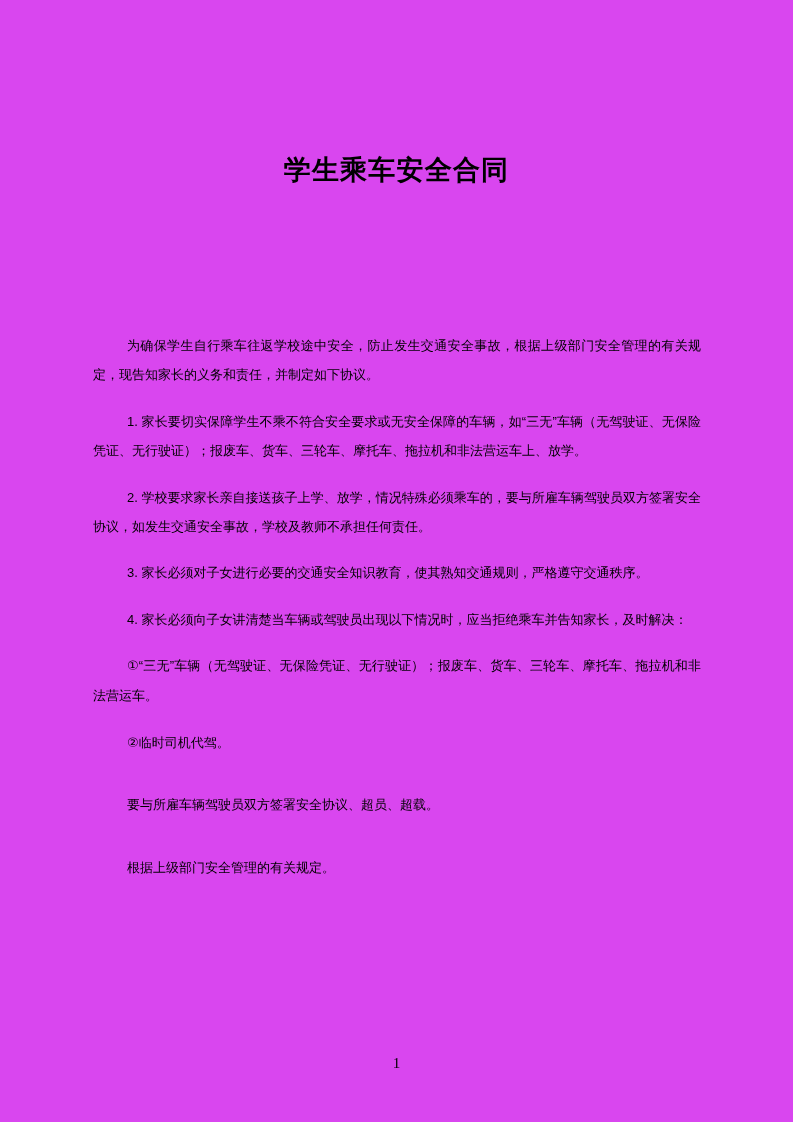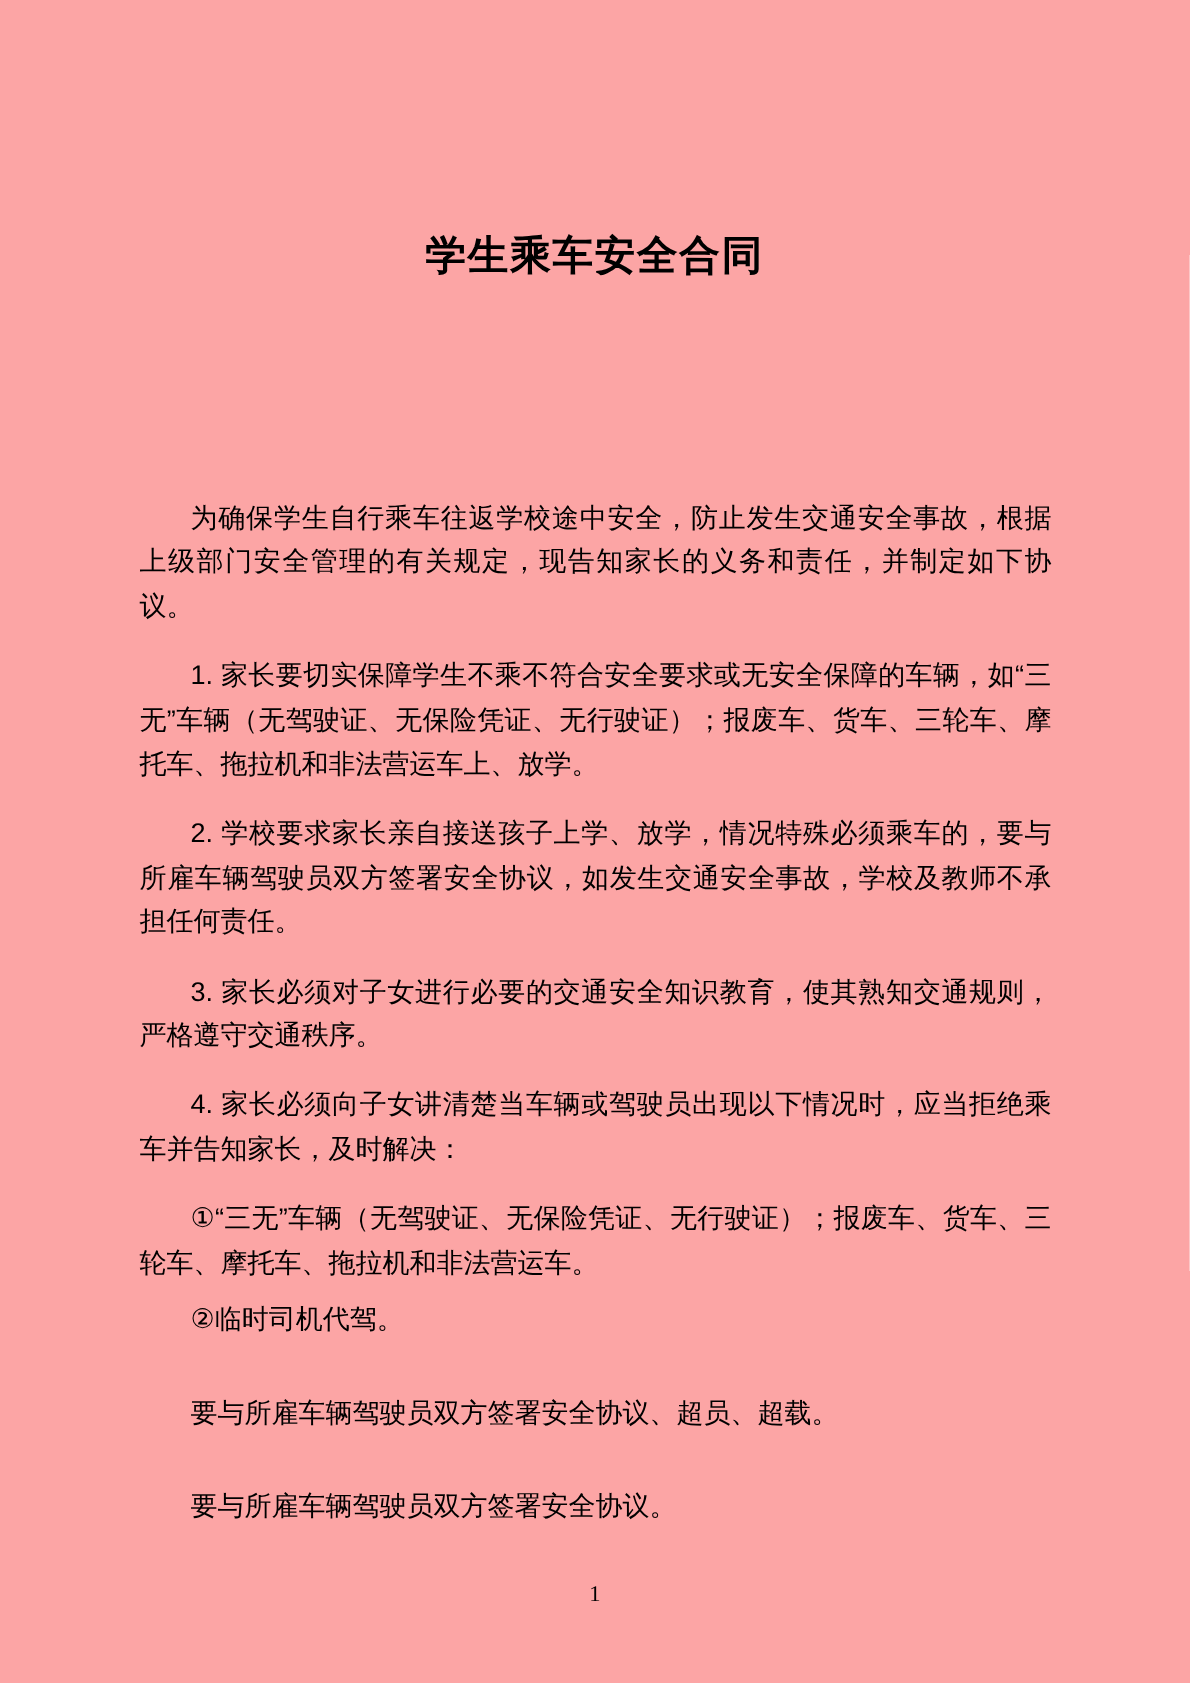--- a/index.html
+++ b/index.html
@@ -16,21 +16,21 @@
     font-family: "Liberation Serif", "DejaVu Serif", serif;
     color: #000000;
     -webkit-font-smoothing: antialiased;
   }
 
   .page {
     position: absolute;
     inset: 0;
     width: 793px;
     height: 1122px;
-    background: #fca5a5;
+    background: #d946ef;
   }
 
   
   .doc-title {
     position: absolute;
     top: 134px;
     left: 0;
     width: 793px;
     text-align: center;
     font-family: "Liberation Sans", "DejaVu Sans", sans-serif;
@@ -45,41 +45,41 @@
   
   .body-col {
     position: absolute;
     top: 331px;
     left: 93px;
     width: 608px;
   }
 
   .para {
     font-family: "Liberation Sans", "DejaVu Sans", sans-serif;
-    font-size: 18px;
+    font-size: 13px;
     line-height: 29.4px;
     text-align: justify;
     text-justify: inter-ideograph;
     text-indent: 34px;
     margin: 0 0 17px 0;
     color: #000000;
     word-break: break-all;
   }
 
   .para:last-child {
     margin-bottom: 0;
   }
 
   
   .para.sub-item {
     margin-bottom: 33px;
   }
 
   .para.sub-item-first {
-    margin-bottom: 8px;
+    margin-bottom: 18px;
   }
 
   
   .page-number {
     position: absolute;
     top: 1053px;
     left: 0;
     width: 793px;
     text-align: center;
     font-family: "Liberation Serif", "DejaVu Serif", serif;
@@ -107,19 +107,19 @@
 
     <p class="para">4. 家长必须向子女讲清楚当车辆或驾驶员出现以下情况时，应当拒绝乘车并告知家长，及时解决：</p>
 
     <p class="para sub-item sub-item-first">①“三无”车辆（无驾驶证、无保险凭证、无行驶证）；报废车、货车、三轮车、摩托车、拖拉机和非法营运车。</p>
 
     <p class="para sub-item">②临时司机代驾。</p>
 
 
     <p class="para sub-item">要与所雇车辆驾驶员双方签署安全协议、超员、超载。</p>
 
-    <p class="para sub-item">要与所雇车辆驾驶员双方签署安全协议。</p>
+    <p class="para sub-item">根据上级部门安全管理的有关规定。</p>
 
   </div>
 
   <div class="page-number">1</div>
 
 </div>
 
 </body></html>

